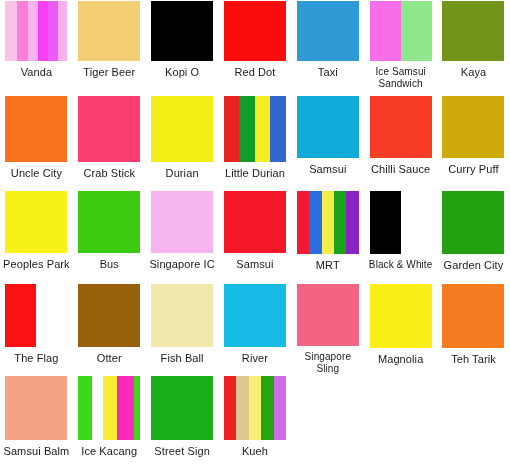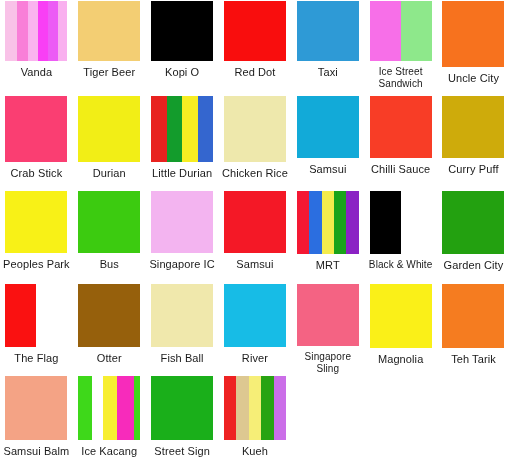--- a/index.html
+++ b/index.html
@@ -92,22 +92,28 @@
       <div class="swatch-chip">
         <div class="stripe" style="background: rgb(46, 154, 214); flex: 100 0 auto;"></div>
       </div>
       <div class="swatch-label">Taxi</div>
     </div>
     <div class="swatch-cell row-r1">
       <div class="swatch-chip">
         <div class="stripe" style="background: rgb(247, 111, 232); flex: 50 0 auto;"></div>
         <div class="stripe" style="background: rgb(142, 232, 139); flex: 50 0 auto;"></div>
       </div>
-      <div class="swatch-label label-sm">Ice Street
+      <div class="swatch-label label-sm">Ice Samsui
 Sandwich</div>
+    </div>
+    <div class="swatch-cell row-r1">
+      <div class="swatch-chip">
+        <div class="stripe" style="background: rgb(114, 148, 24); flex: 100 0 auto;"></div>
+      </div>
+      <div class="swatch-label">Kaya</div>
     </div>
     <div class="swatch-cell row-r2">
       <div class="swatch-chip">
         <div class="stripe" style="background: rgb(247, 114, 30); flex: 100 0 auto;"></div>
       </div>
       <div class="swatch-label">Uncle City</div>
     </div>
     <div class="swatch-cell row-r2">
       <div class="swatch-chip">
         <div class="stripe" style="background: rgb(250, 62, 114); flex: 100 0 auto;"></div>
@@ -121,26 +127,20 @@
       <div class="swatch-label">Durian</div>
     </div>
     <div class="swatch-cell row-r2">
       <div class="swatch-chip">
         <div class="stripe" style="background: rgb(232, 34, 31); flex: 25 0 auto;"></div>
         <div class="stripe" style="background: rgb(19, 156, 44); flex: 25 0 auto;"></div>
         <div class="stripe" style="background: rgb(247, 237, 34); flex: 25 0 auto;"></div>
         <div class="stripe" style="background: rgb(52, 102, 207); flex: 25 0 auto;"></div>
       </div>
       <div class="swatch-label">Little Durian</div>
-    </div>
-    <div class="swatch-cell row-r2">
-      <div class="swatch-chip">
-        <div class="stripe" style="background: rgb(238, 232, 172); flex: 100 0 auto;"></div>
-      </div>
-      <div class="swatch-label">Chicken Rice</div>
     </div>
     <div class="swatch-cell row-r3">
       <div class="swatch-chip">
         <div class="stripe" style="background: rgb(18, 170, 216); flex: 100 0 auto;"></div>
       </div>
       <div class="swatch-label">Samsui</div>
     </div>
     <div class="swatch-cell row-r3">
       <div class="swatch-chip">
         <div class="stripe" style="background: rgb(248, 61, 38); flex: 100 0 auto;"></div>

